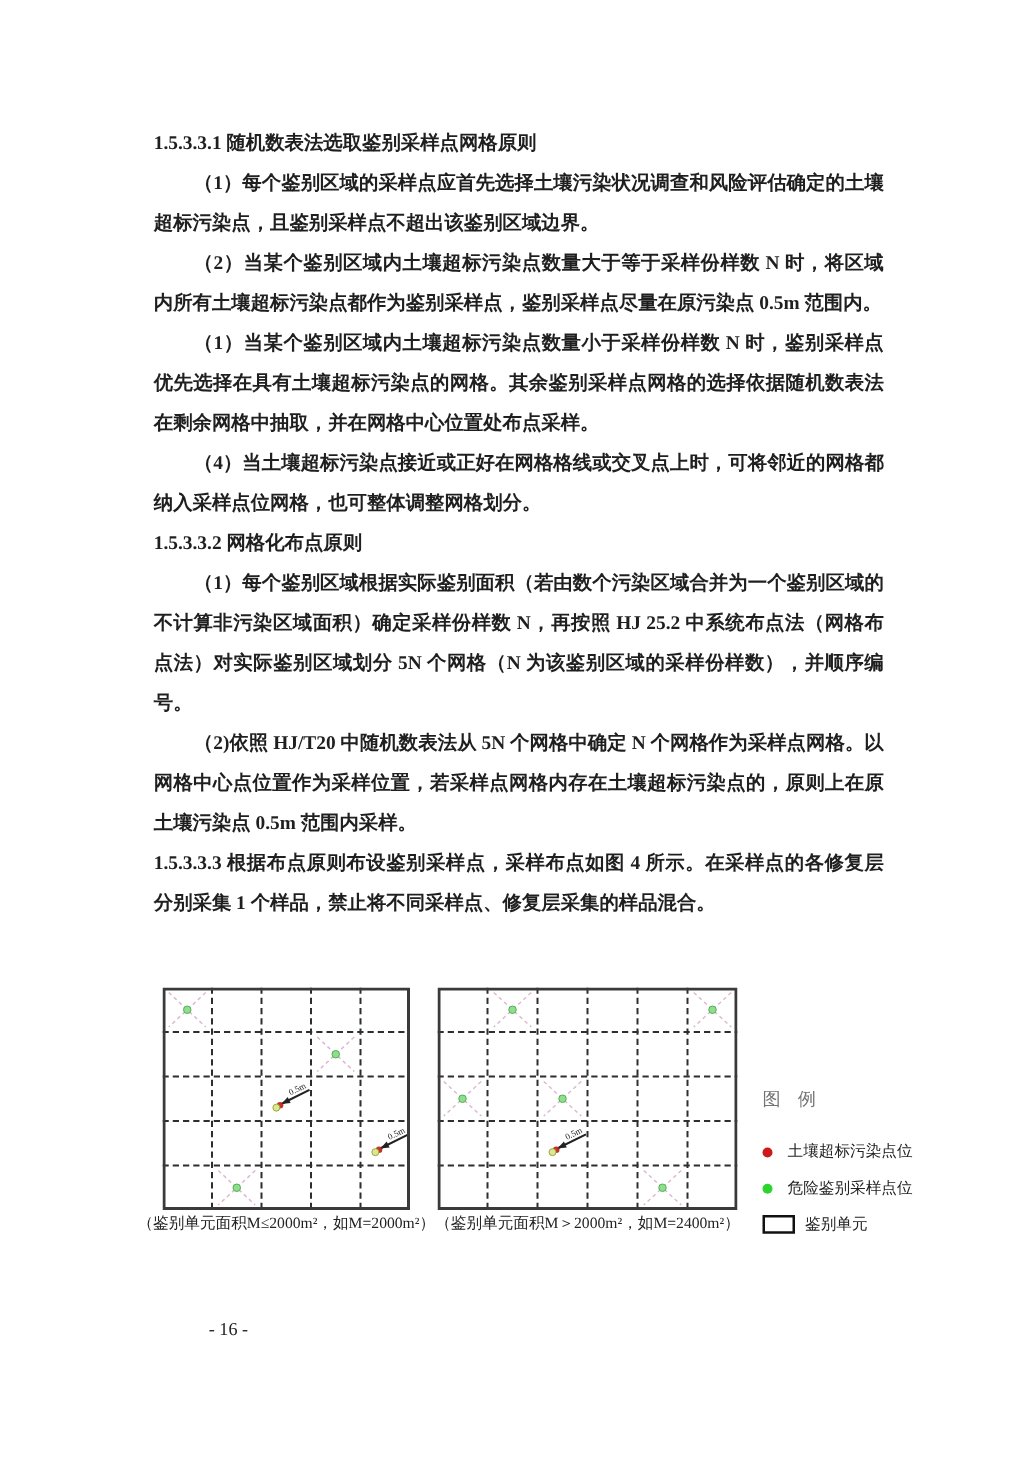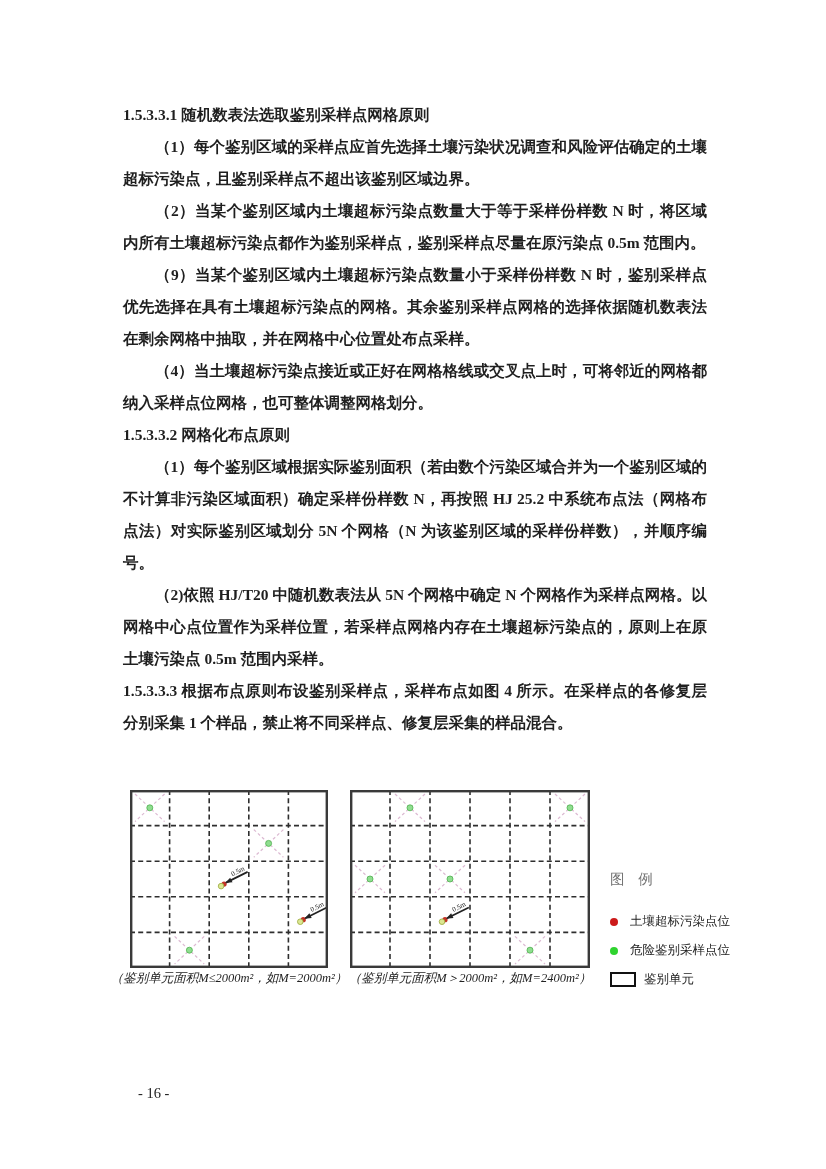--- a/index.html
+++ b/index.html
@@ -24,29 +24,29 @@
   #grid1 { left:350px; top:790px; }
 
   .legend { position:absolute; left:610px; top:870px; width:170px; }
   .legend-title { font-size:14.5px; letter-spacing:5px; margin-bottom:24px; color:#737373; }
   .legend-item { display:flex; align-items:center; margin-bottom:10px; font-size:12.5px; color:#222;margin-top:12px; }
   .legend-icon { flex:0 0 auto; margin-right:12px; }
   .dot { width:8px; height:8px; border-radius:50%; background:#888; }
   .swatch-rect { width:22px; height:11px; border:2px solid #111; background:#fff; margin-right:8px; }
 
   .caption { position:absolute; top:970px; transform:translateX(-50%);
-    font-size:12.5px; white-space:nowrap; color:#222;font-style:italic; }
+    font-size:12.5px; white-space:nowrap; color:#222; }
   .caption-left  { left:229px; }
   .caption-right { left:470px; }
 
   .fig-title { position:absolute; top:995px; left:362px; transform:translateX(-50%);
     font-family:"Liberation Sans","DejaVu Sans",sans-serif;
     font-weight:bold; font-size:16px; white-space:nowrap; color:#111; }
 
-  .page-number { position:absolute; left:138px; top:1056px; font-size:14.5px; color:#222;margin-top:29px; }
+  .page-number { position:absolute; left:167px; top:1056px; font-size:14.5px; color:#222; }
 
   
   .gridline  { stroke:#2e2e2e; stroke-width:1.6; stroke-dasharray:5 3.2; }
   .gridborder{ fill:none; stroke:#3a3a3a; stroke-width:2.4; }
   .cross     { stroke:#dcb9d2; stroke-width:1.2; stroke-dasharray:3 2.6; }
   .sampledot { fill:#90dd90; stroke:#4db34d; stroke-width:0.8; }
   .polludot  { fill:#c33427; }
   .offdot    { fill:#dbe792; stroke:#9aa83b; stroke-width:0.8; }
   .arrowline { stroke:#222; stroke-width:1.7; }
   .arrowhead { fill:#222; }
@@ -54,21 +54,21 @@
 </style>
 </head>
 <body>
 
 <div class="page">
 
   <div class="text-col">
     <p class="heading">1.5.3.3.1 随机数表法选取鉴别采样点网格原则</p>
     <p class="para">（1）每个鉴别区域的采样点应首先选择土壤污染状况调查和风险评估确定的土壤超标污染点，且鉴别采样点不超出该鉴别区域边界。</p>
     <p class="para">（2）当某个鉴别区域内土壤超标污染点数量大于等于采样份样数 N 时，将区域内所有土壤超标污染点都作为鉴别采样点，鉴别采样点尽量在原污染点 0.5m 范围内。</p>
-    <p class="para">（9）当某个鉴别区域内土壤超标污染点数量小于采样份样数 N 时，鉴别采样点优先选择在具有土壤超标污染点的网格。其余鉴别采样点网格的选择依据随机数表法在剩余网格中抽取，并在网格中心位置处布点采样。</p>
+    <p class="para">（1）当某个鉴别区域内土壤超标污染点数量小于采样份样数 N 时，鉴别采样点优先选择在具有土壤超标污染点的网格。其余鉴别采样点网格的选择依据随机数表法在剩余网格中抽取，并在网格中心位置处布点采样。</p>
     <p class="para">（4）当土壤超标污染点接近或正好在网格格线或交叉点上时，可将邻近的网格都纳入采样点位网格，也可整体调整网格划分。</p>
     <p class="heading">1.5.3.3.2 网格化布点原则</p>
     <p class="para">（1）每个鉴别区域根据实际鉴别面积（若由数个污染区域合并为一个鉴别区域的不计算非污染区域面积）确定采样份样数 N，再按照 HJ 25.2 中系统布点法（网格布点法）对实际鉴别区域划分 5N 个网格（N 为该鉴别区域的采样份样数），并顺序编号。</p>
     <p class="para">（2)依照 HJ/T20 中随机数表法从 5N 个网格中确定 N 个网格作为采样点网格。以网格中心点位置作为采样位置，若采样点网格内存在土壤超标污染点的，原则上在原土壤污染点 0.5m 范围内采样。</p>
     <p class="flush">1.5.3.3.3 根据布点原则布设鉴别采样点，采样布点如图 4 所示。在采样点的各修复层分别采集 1 个样品，禁止将不同采样点、修复层采集的样品混合。</p>
   </div>
 
   <svg id="grid0" class="grid-svg" width="198" height="178" viewBox="0 0 198 178">
       <line class="gridline" x1="39.6" y1="0" x2="39.6" y2="178"></line>
       <line class="gridline" x1="79.2" y1="0" x2="79.2" y2="178"></line>

